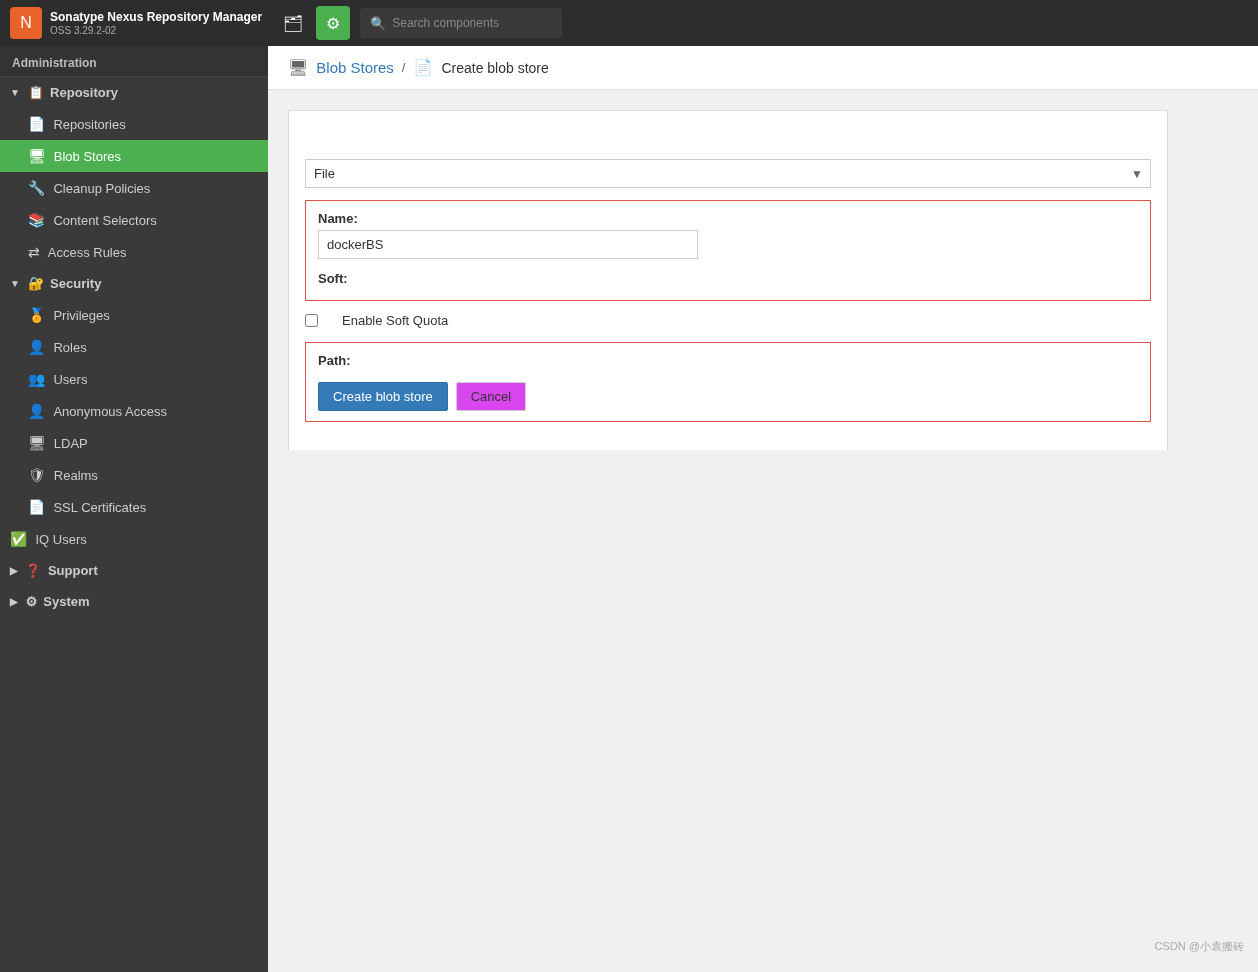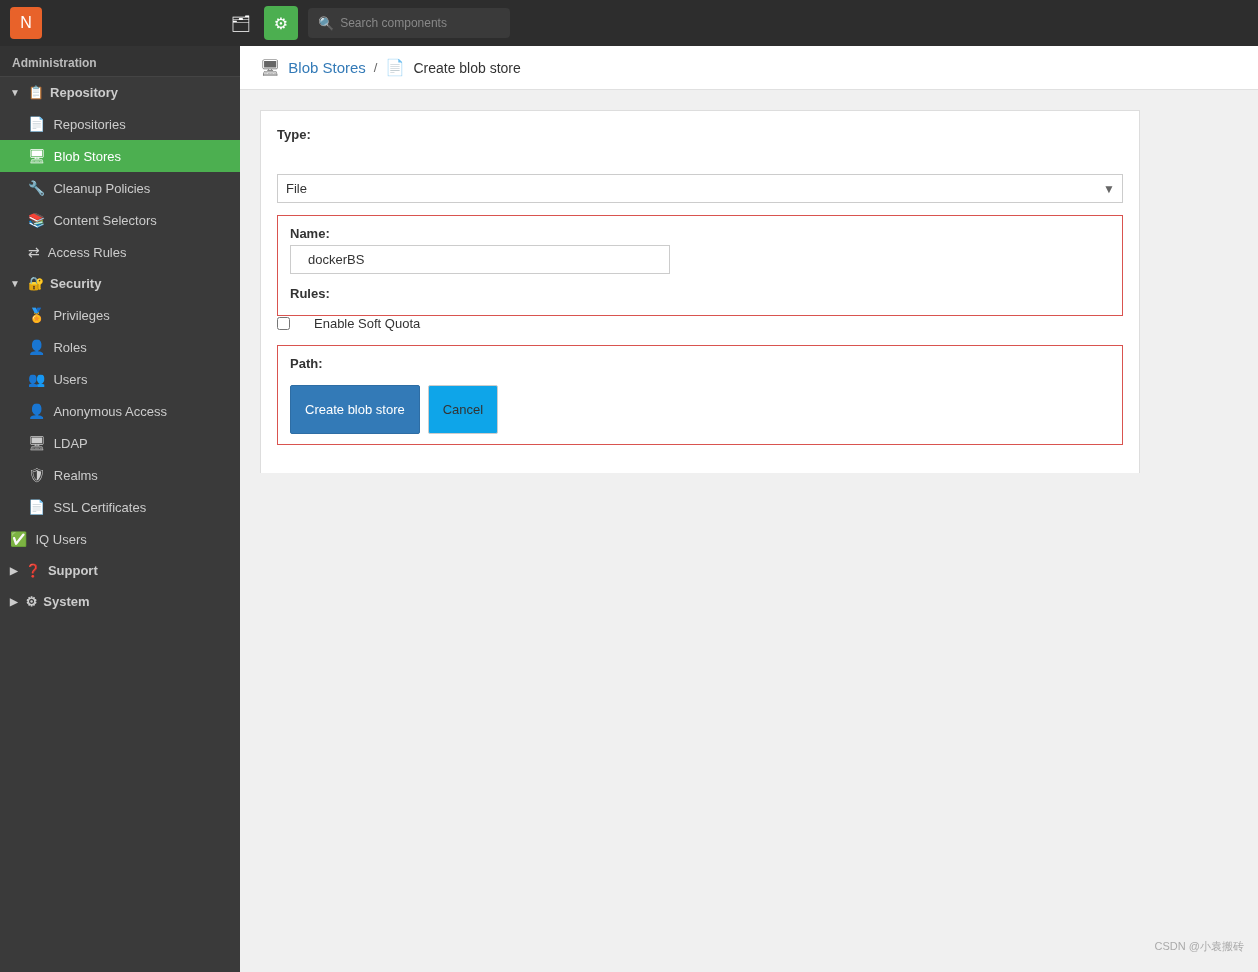--- a/index.html
+++ b/index.html
@@ -65,21 +65,21 @@
       font-size: 12px;
       width: 160px;
     }
     .search-bar input::placeholder { color: #888; }
 
     
     .layout { display: flex; flex: 1; overflow: hidden; }
 
     
     .sidebar {
-      width: 240px;
+      width: 268px;
       background: #3a3a3a;
       color: #ddd;
       overflow-y: auto;
       flex-shrink: 0;
       display: flex;
       flex-direction: column;
     }
     .sidebar-section-header {
       padding: 10px 12px 6px 12px;
       font-size: 12px;
@@ -148,21 +148,21 @@
     .form-group { margin-bottom: 12px; }
     .form-label {
       font-weight: bold;
       font-size: 13px;
       color: #333;
       margin-bottom: 4px;
       display: block;
     }
     .form-control {
       width: 100%;
-      padding: 6px 17px;
+      padding: 6px 8px;
       border: 1px solid #ccc;
       font-size: 13px;
       color: #333;
       outline: none;
       background: white;
     }
 
     .select-wrapper { position: relative; margin-top: 32px; }
     .select-wrapper select {
       width: 100%;
@@ -181,20 +181,21 @@
       top: 50%;
       transform: translateY(-50%);
       pointer-events: none;
       color: #666;
       font-size: 12px;
     }
 
     .name-state-box {
       border: 1px solid #d9534f;
       padding: 10px 12px;
+      margin-bottom: 12px;
     }
     .name-state-box .form-label { margin-bottom: 4px; }
 
     .checkbox-row {
       display: flex;
       align-items: center;
       gap: 24px;
       margin-bottom: 14px;
     }
     .checkbox-row input[type="checkbox"] { cursor: pointer; }
@@ -237,44 +238,48 @@
     .btn-primary {
       background: #337ab7;
       color: white;
       border: 1px solid #2e6da4;
       padding: 6px 14px;
       font-size: 13px;
       cursor: pointer;
       border-radius: 2px;
     }
     .btn-default {
-      background: #0ea5e9;
+      background: #d946ef;
       color: #333;
       border: 1px solid #ccc;
-      padding: 16px 14px;
+      padding: 6px 14px;
       font-size: 13px;
       cursor: pointer;
       border-radius: 2px;
     }
 
     
     .watermark {
       position: fixed;
       bottom: 18px;
       right: 14px;
       font-size: 11px;
       color: #aaa;
     }
   </style>
 </head>
 <body>
 
 <div class="navbar">
   <div class="navbar-brand">
     <div class="brand-icon">N</div>
+    <div class="brand-text">
+      <span class="brand-title">Sonatype Nexus Repository Manager</span>
+      <span class="brand-subtitle">OSS 3.29.2-02</span>
+    </div>
   </div>
   <div class="nav-icons">
     <button class="nav-icon-btn" title="Browse">🗂</button>
     <button class="nav-icon-btn active" title="Settings">⚙</button>
   </div>
   <div class="search-bar">
     <span>🔍</span>
     <input type="text" placeholder="Search components" style="">
   </div>
 </div>
@@ -376,36 +381,35 @@
       <a class="breadcrumb-link" href="#">Blob Stores</a>
       <span class="breadcrumb-sep">/</span>
       <span class="breadcrumb-icon">📄</span>
       <span class="breadcrumb-current">Create blob store</span>
     </div>
 
     <div class="form-area">
 
       <div class="form-section" style="margin-bottom: 0; border-bottom: none;">
         <div class="form-group">
-          <label class="form-label">Type:</label>
           <div class="select-wrapper">
             <select class="form-control">
               <option>File</option>
             </select>
             <span class="select-arrow">▼</span>
           </div>
         </div>
 
         <div class="name-state-box">
           <div class="form-group">
             <label class="form-label">Name:</label>
             <input type="text" class="form-control" style="width: 380px;" value="dockerBS">
           </div>
           <div class="form-group" style="margin-bottom:0;">
-            <label class="form-label">Rules:</label>
+            <label class="form-label">Soft:</label>
           </div>
         </div>
 
         <div class="checkbox-row">
           <input type="checkbox" id="soft-quota" style="">
           <label for="soft-quota">Enable Soft Quota</label>
         </div>
 
         <div class="path-section">
           <label class="form-label">Path:</label>

